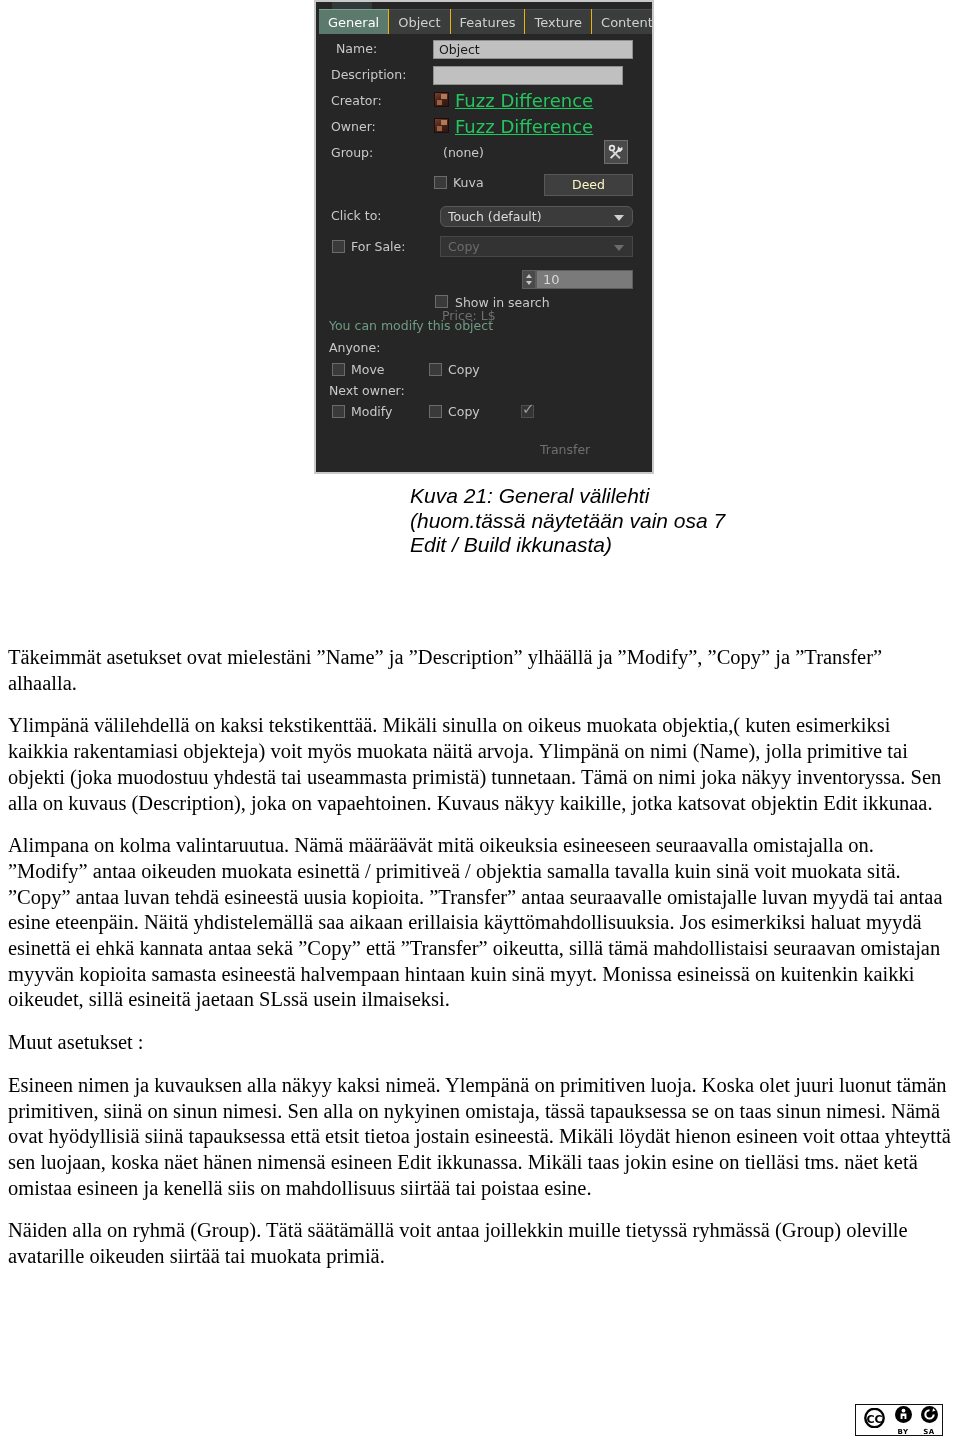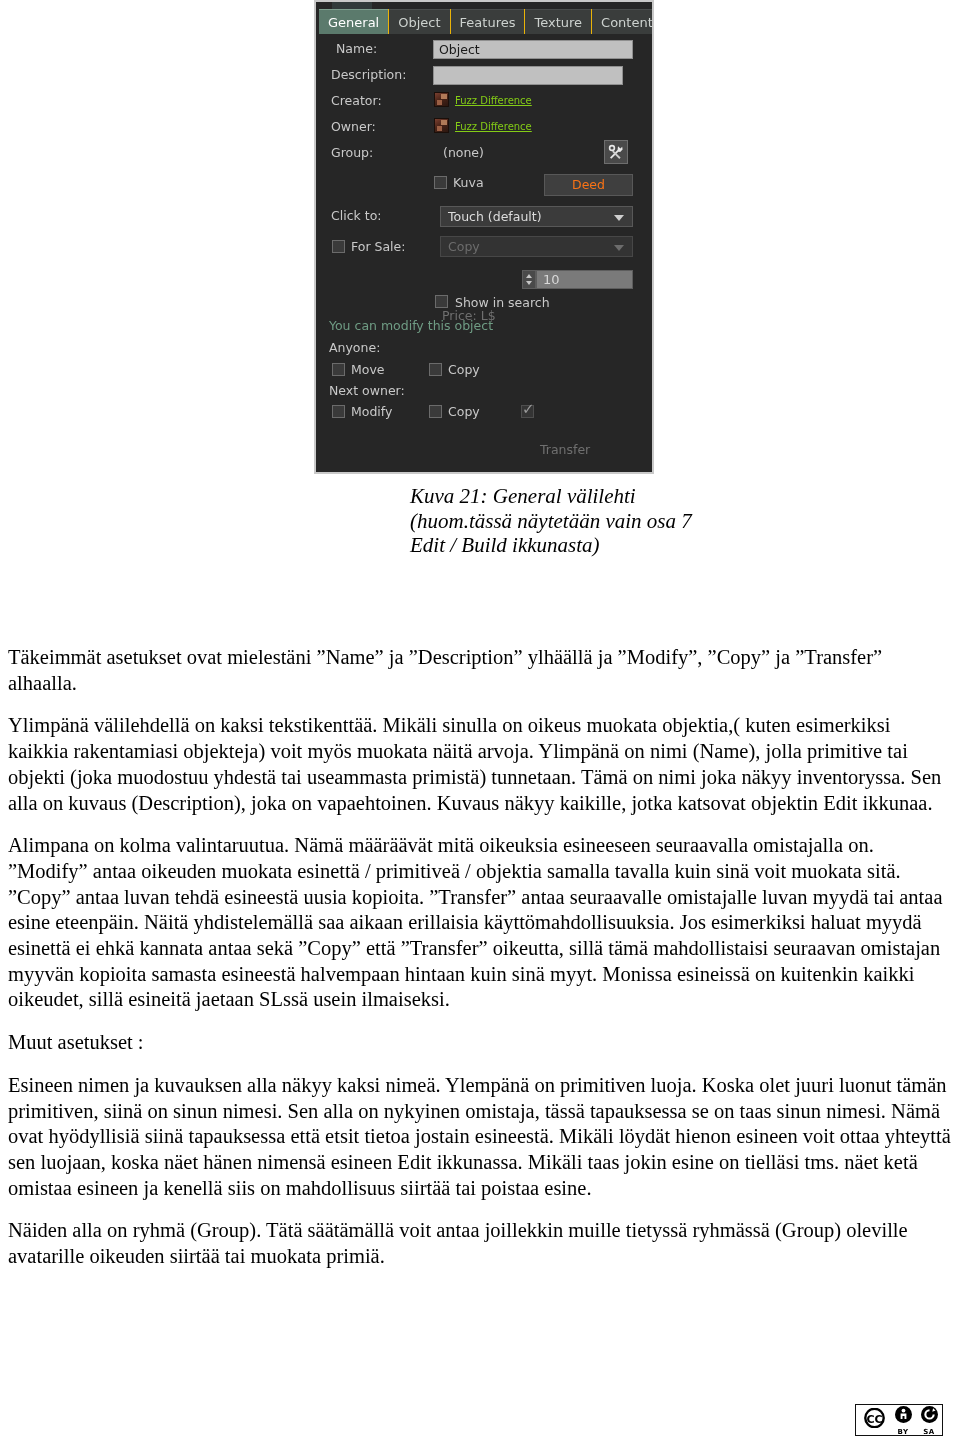--- a/index.html
+++ b/index.html
@@ -120,22 +120,22 @@
   .avatar-ico::before {
     content: "";
     position: absolute;
     left: 6px; top: 1px;
     width: 6px; height: 5px;
     background: #b07a58;
   }
 
   .link {
     position: absolute;
-    font-size: 10px;
-    color: #84cc16;
+    font-size: 18px;
+    color: #22c55e;
     text-decoration: underline;
     line-height: 16px;
     white-space: nowrap;
   }
 
   
   .wrench-btn {
     position: absolute;
     width: 24px;
     height: 24px;
@@ -162,21 +162,21 @@
     color: #9a9a9a;
     line-height: 15px;
   }
 
   
   .btn {
     position: absolute;
     background: #3f3f3f;
     border: 1px solid #585858;
     box-sizing: border-box;
-    color: #f97316;
+    color: #fef9c3;
     font-size: 12.5px;
     text-align: center;
     line-height: 20px;
     height: 22px;
   }
 
   
   .combo {
     position: absolute;
     background: #3b3b3b;
@@ -229,21 +229,21 @@
   }
   .spin-btns i.up { top: 3px; border-bottom: 4px solid #c6c6c6; }
   .spin-btns i.dn { bottom: 3px; border-top: 4px solid #c6c6c6; }
 
   
   .caption {
     position: absolute;
     left: 410px;
     top: 484px;
     width: 450px;
-    font-family: Liberation Serif, serif;
+    font-family: Liberation Sans, sans-serif;
     font-style: italic;
     font-size: 21px;
     line-height: 24.5px;
     color: #000;
   }
 
   
   .body-text {
     position: absolute;
     left: 8px;
@@ -347,21 +347,21 @@
         <path d="M13.6 14.6 L6.4 7.4 L5.1 8.7 L12.3 15.9 Z" fill="#cfcfcf"></path>
         <circle cx="5" cy="5" r="2.4" fill="none" stroke="#e8e8e8" stroke-width="1.6"></circle>
       </svg>
     </div>
 
     <div class="cb" style="left:118px; top:174px;"></div>
     <div class="lbl" style="left:137px; top:170px;">Kuva</div>
     <div class="btn" style="left:228px; top:172px; width:89px;">Deed</div>
 
     <div class="lbl" style="left:15px; top:203px;">Click to:</div>
-    <div class="combo" style="left:124px; top:204px; width:193px;">
+    <div class="combo" style="left:124px; top:204px; width:193px;border-radius:6px;">
       <span>Touch  (default)</span>
       <span class="arw"></span>
     </div>
 
     <div class="cb" style="left:16px; top:238px;"></div>
     <div class="lbl" style="left:35px; top:234px;">For Sale:</div>
     <div class="combo disabled" style="left:124px; top:234px; width:193px;">
       <span>Copy</span>
       <span class="arw"></span>
     </div>

